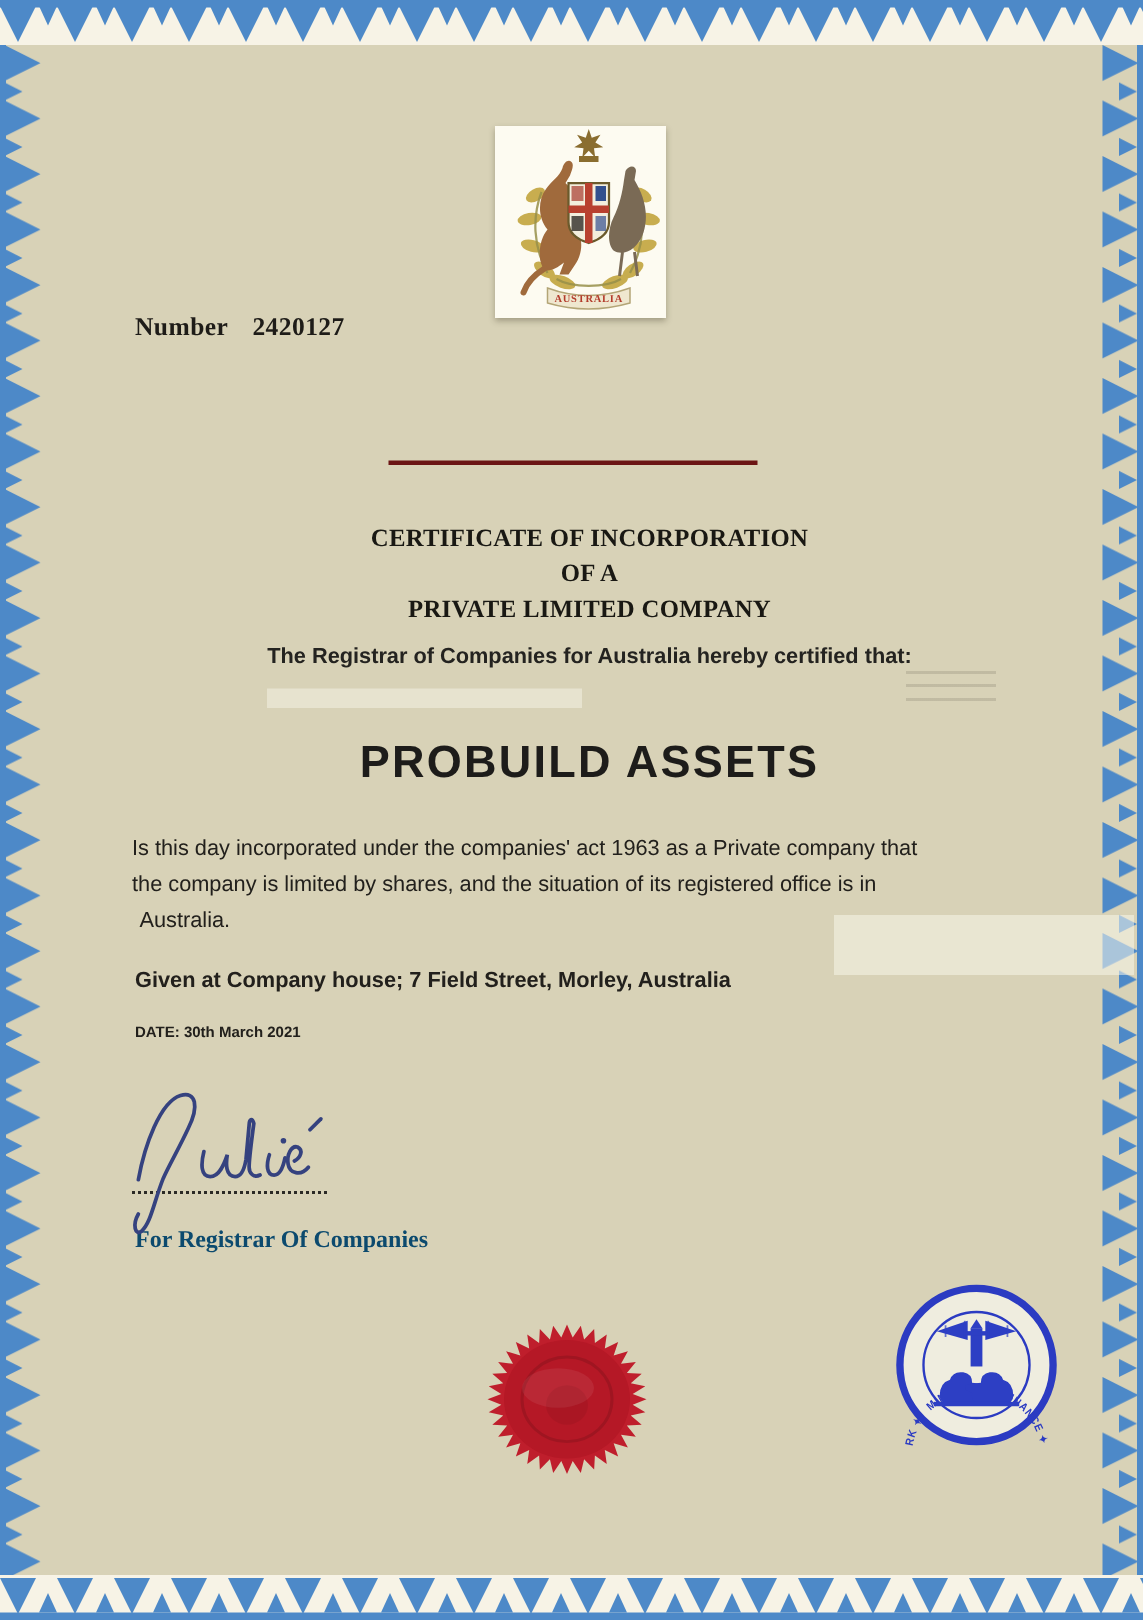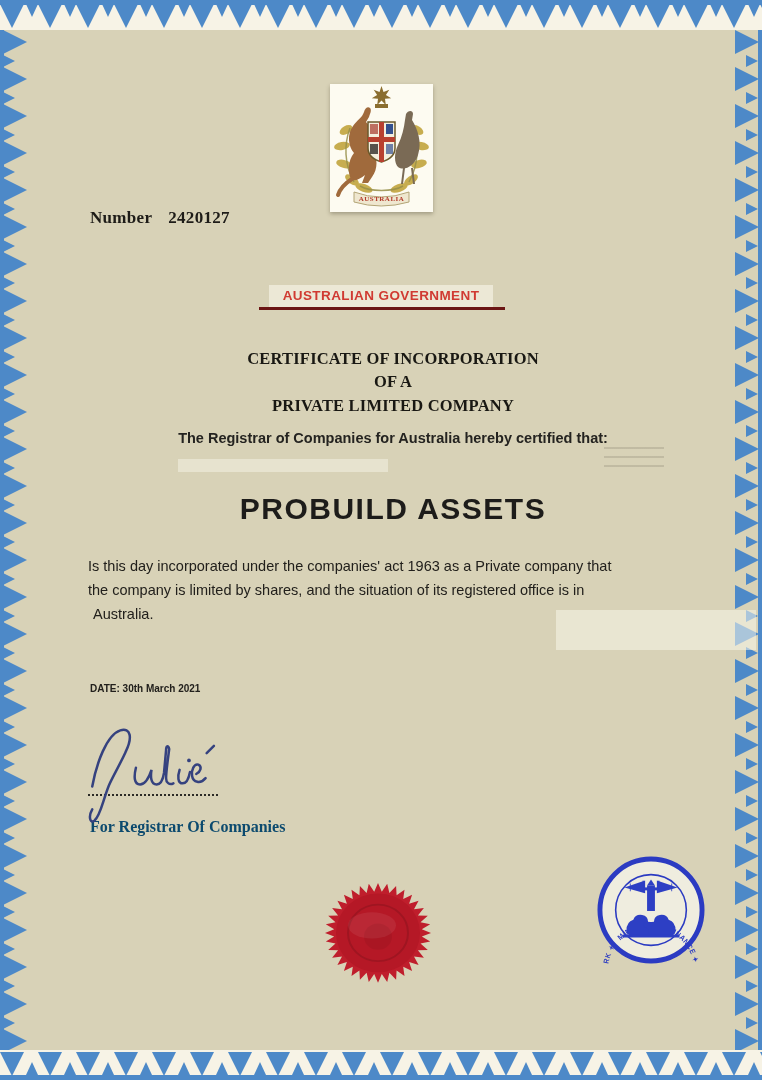--- a/index.html
+++ b/index.html
@@ -11,21 +11,21 @@
   
   .bstrip{position:absolute;display:block;pointer-events:none;}
   .b-top{top:0;left:0;width:762px;height:30px;}
   .b-bottom{bottom:0;left:0;width:762px;height:30px;}
   .b-left{top:30px;left:0;width:30px;height:1020px;}
   .b-right{top:30px;right:0;width:30px;height:1020px;}
   
   .abs{position:absolute;}
   .arms-box{
     left:330px;top:84px;width:103px;height:128px;
-    background:#fdfbf1;box-shadow:0 2px 4px rgba(60,55,35,.35);
+    background:#fdfbf1;box-shadow:0 2px 4px rgba(60,55,35,.35);padding-left:11px;
   }
   .number-line{
     left:90px;top:208px;font-family:"Liberation Serif",serif;
     font-weight:bold;font-size:17px;color:#1e1c18;letter-spacing:.3px;text-align:right;
   }
   .number-line .num{margin-left:16px;}
   .gov-wrap{left:0;top:285px;width:762px;text-align:center;}
   .gov-box{
     display:inline-block;background:rgba(253,250,240,.55);
     padding:3px 14px 4px 14px;
@@ -163,41 +163,39 @@
 
       <path d="M24,108 Q51,118 79,108 L79,118 Q51,126 24,118 Z" fill="#efe7cf" stroke="#b3a576" stroke-width="1"></path>
       <text x="51.5" y="117" text-anchor="middle" font-size="7" font-weight="bold" fill="#b33b2b" font-family="Liberation Serif, serif" letter-spacing="0.5">AUSTRALIA</text>
     </svg>
   </div>
 
   <div class="abs number-line">
     <span>Number</span><span class="num">2420127</span>
   </div>
 
-  <div class="abs gov-wrap">
-    <span class="gov-box">AUSTRALIAN GOVERNMENT</span>
-  </div>
   <div class="abs gov-underline"></div>
 
   <div class="abs cert-title">
     <div>CERTIFICATE OF INCORPORATION</div>
     <div>OF A</div>
     <div>PRIVATE LIMITED COMPANY</div>
   </div>
 
   <div class="abs registrar-line">The Registrar of Companies for Australia hereby certified that:</div>
 
   <div class="abs company-name">PROBUILD ASSETS</div>
 
   <div class="abs body-par">
     <div>Is this day incorporated under the companies' act 1963 as a Private company that</div>
     <div>the company is limited by shares, and the situation of its registered office is in</div>
     <div class="l3">Australia.</div>
   </div>
 
+  <div class="abs given-line">Given at Company house; 7 Field Street, Morley, Australia</div>
   <div class="abs date-line">DATE: 30th March 2021</div>
 
   <svg class="abs sig-svg" viewBox="0 0 150 100">
     <g stroke="#35427f" stroke-width="2.4" fill="none" stroke-linecap="round">
       <path d="M6,62 C10,40 20,12 33,8 C43,5 45,15 38,29 C32,42 26,52 22,61 C16,76 14,90 8,95 C4,98 2,91 6,84"></path>
       <path d="M48,44 C46,52 46,60 52,60 C58,60 61,52 63,46 C62,52 62,60 68,60 C72,60 74,55 75,49 L77,27 C77,23 79,22 80,26 C79,34 77,48 77,54 C77,58 80,61 84,59"></path>
       <path d="M90,46 C88,52 88,59 93,59 C97,59 99,53 100,48"></path>
       <path d="M106,50 C110,48 112,43 108,41 C104,40 101,46 102,52 C103,58 110,60 115,54"></path>
       <path d="M116,30 L123,23"></path>
     </g>

